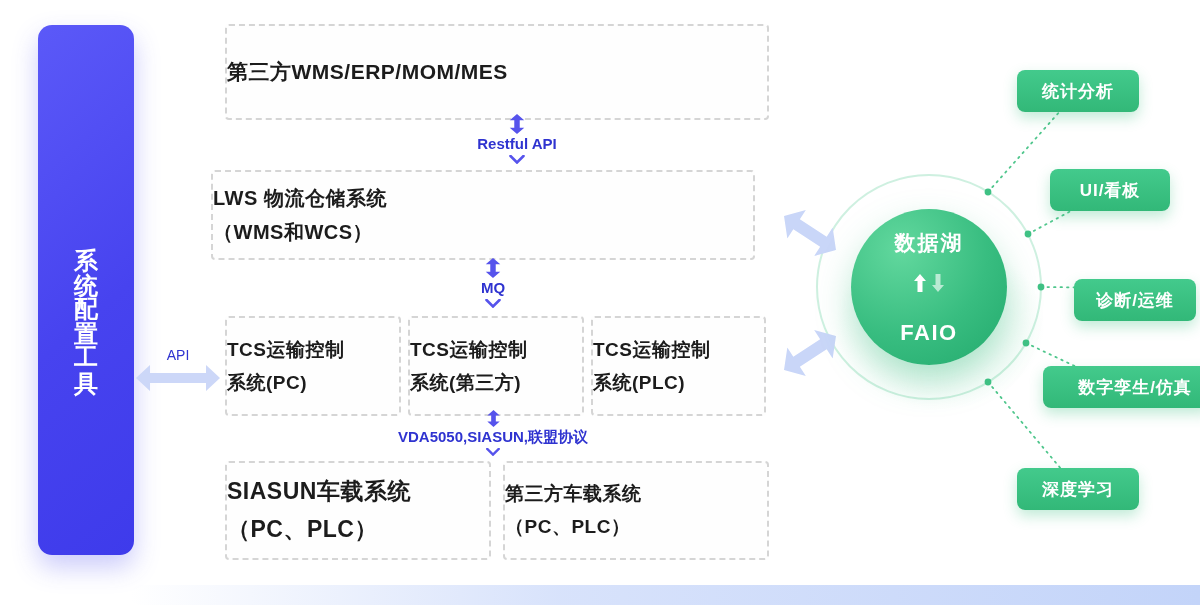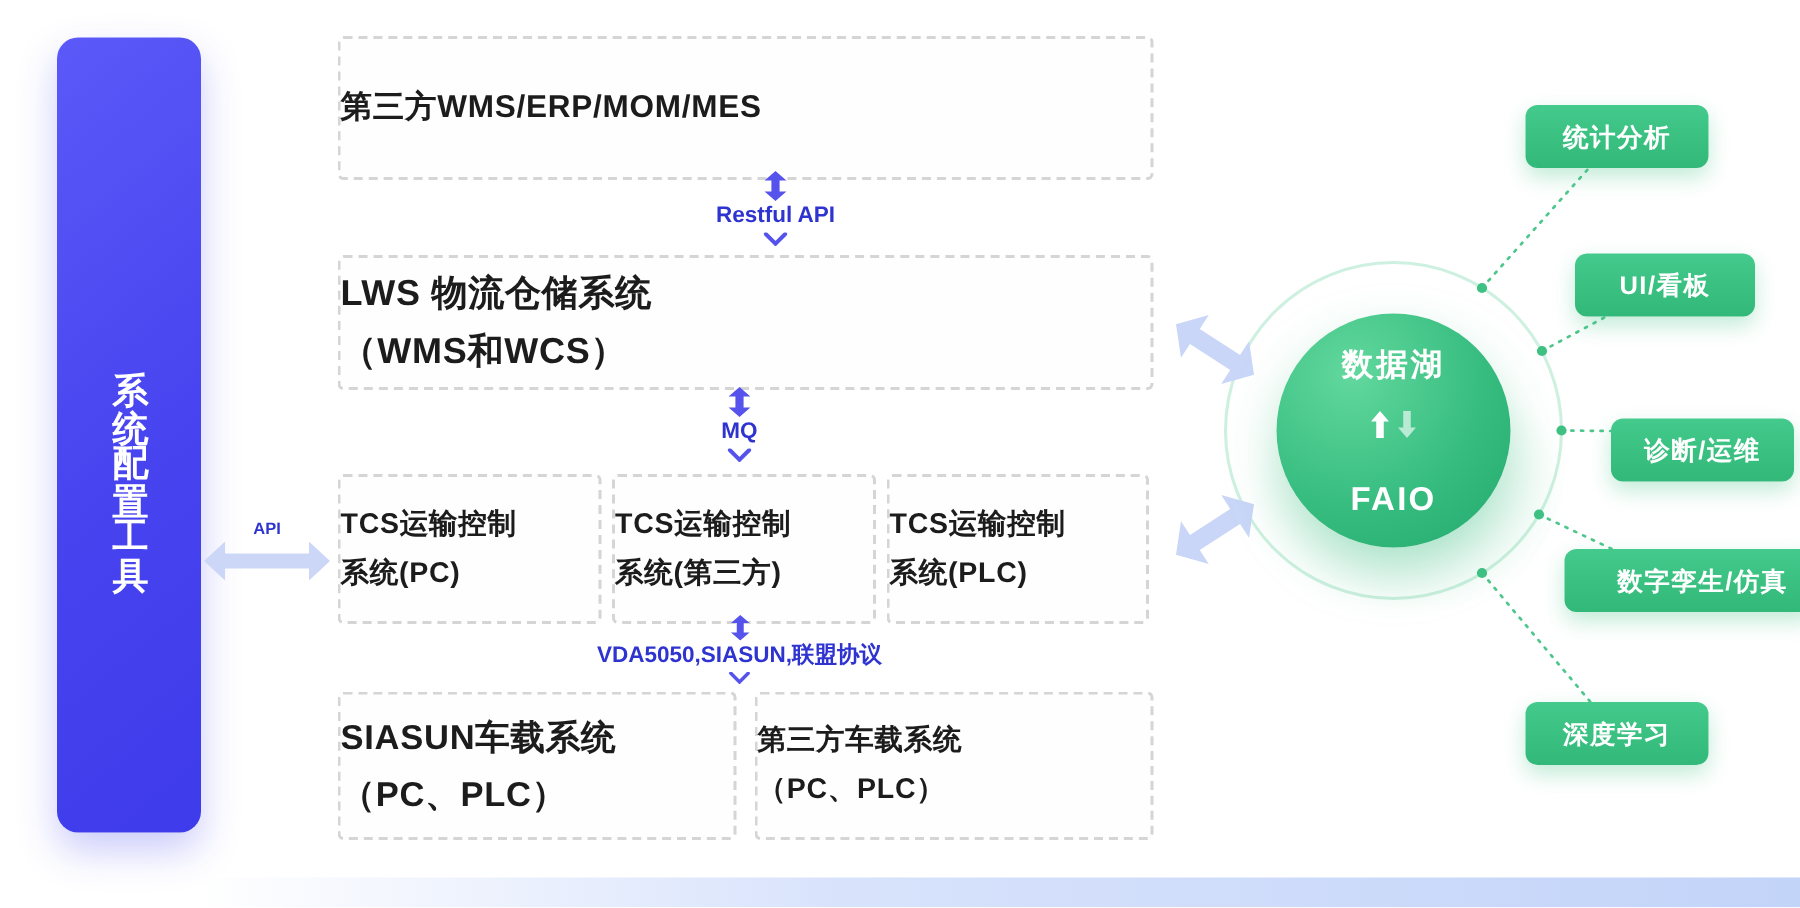--- a/index.html
+++ b/index.html
@@ -19,40 +19,40 @@
     font-weight:700;font-size:24px;letter-spacing:25px;margin-bottom:-25px;
   }
   
   .dbox{
     position:absolute;border:2px dashed #d5d5d5;border-radius:4px;background:#fefefe;
     display:flex;flex-direction:column;align-items:flex-start;justify-content:center;gap:9px;
     color:#1c1c1c;font-weight:700;text-align:center;letter-spacing:.5px;
   }
   .dbox .l1,.dbox .l2{line-height:1.25;}
   .box-top{left:225px;top:24px;width:540px;height:92px;font-size:21px;}
-  .box-lws{left:225px;top:170px;width:540px;height:86px;font-size:24px;}
+  .box-lws{left:211px;top:170px;width:540px;height:86px;font-size:20px;}
   .box-tcs1{left:225px;top:316px;width:172px;height:96px;font-size:19px;}
   .box-tcs2{left:408px;top:316px;width:172px;height:96px;font-size:19px;}
   .box-tcs3{left:591px;top:316px;width:171px;height:96px;font-size:19px;}
   .box-veh1{left:225px;top:461px;width:262px;height:95px;font-size:23px;}
   .box-veh2{left:503px;top:461px;width:262px;height:95px;font-size:19px;}
   
   .vconn{
     position:absolute;display:flex;flex-direction:column;align-items:center;gap:2px;
   }
   .vconn .lbl{font-size:15px;font-weight:700;color:#2f33d0;white-space:nowrap;line-height:1.1;}
   .conn1{left:457px;top:114px;width:120px;}
   .conn2{left:453px;top:258px;width:80px;}
   .conn3{left:383px;top:410px;width:220px;}
   
   .hconn{
     position:absolute;left:134px;top:347px;width:88px;
     display:flex;flex-direction:column;align-items:center;gap:2px;
   }
-  .hconn .lbl{font-size:11px;font-weight:700;color:#2f33d0;}
+  .hconn .lbl{font-size:14px;font-weight:400;color:#2f33d0;}
   
   .bigarrow{position:absolute;width:62px;height:34px;}
   .bigarrow.a{left:779px;top:216px;transform:rotate(33deg);}
   .bigarrow.b{left:779px;top:336px;transform:rotate(-33deg);}
   
   .lake-glow{
     position:absolute;left:835px;top:240px;width:210px;height:170px;border-radius:50%;
     background:radial-gradient(closest-side,rgba(61,194,131,.22),rgba(61,194,131,0));
   }
   .lake{

